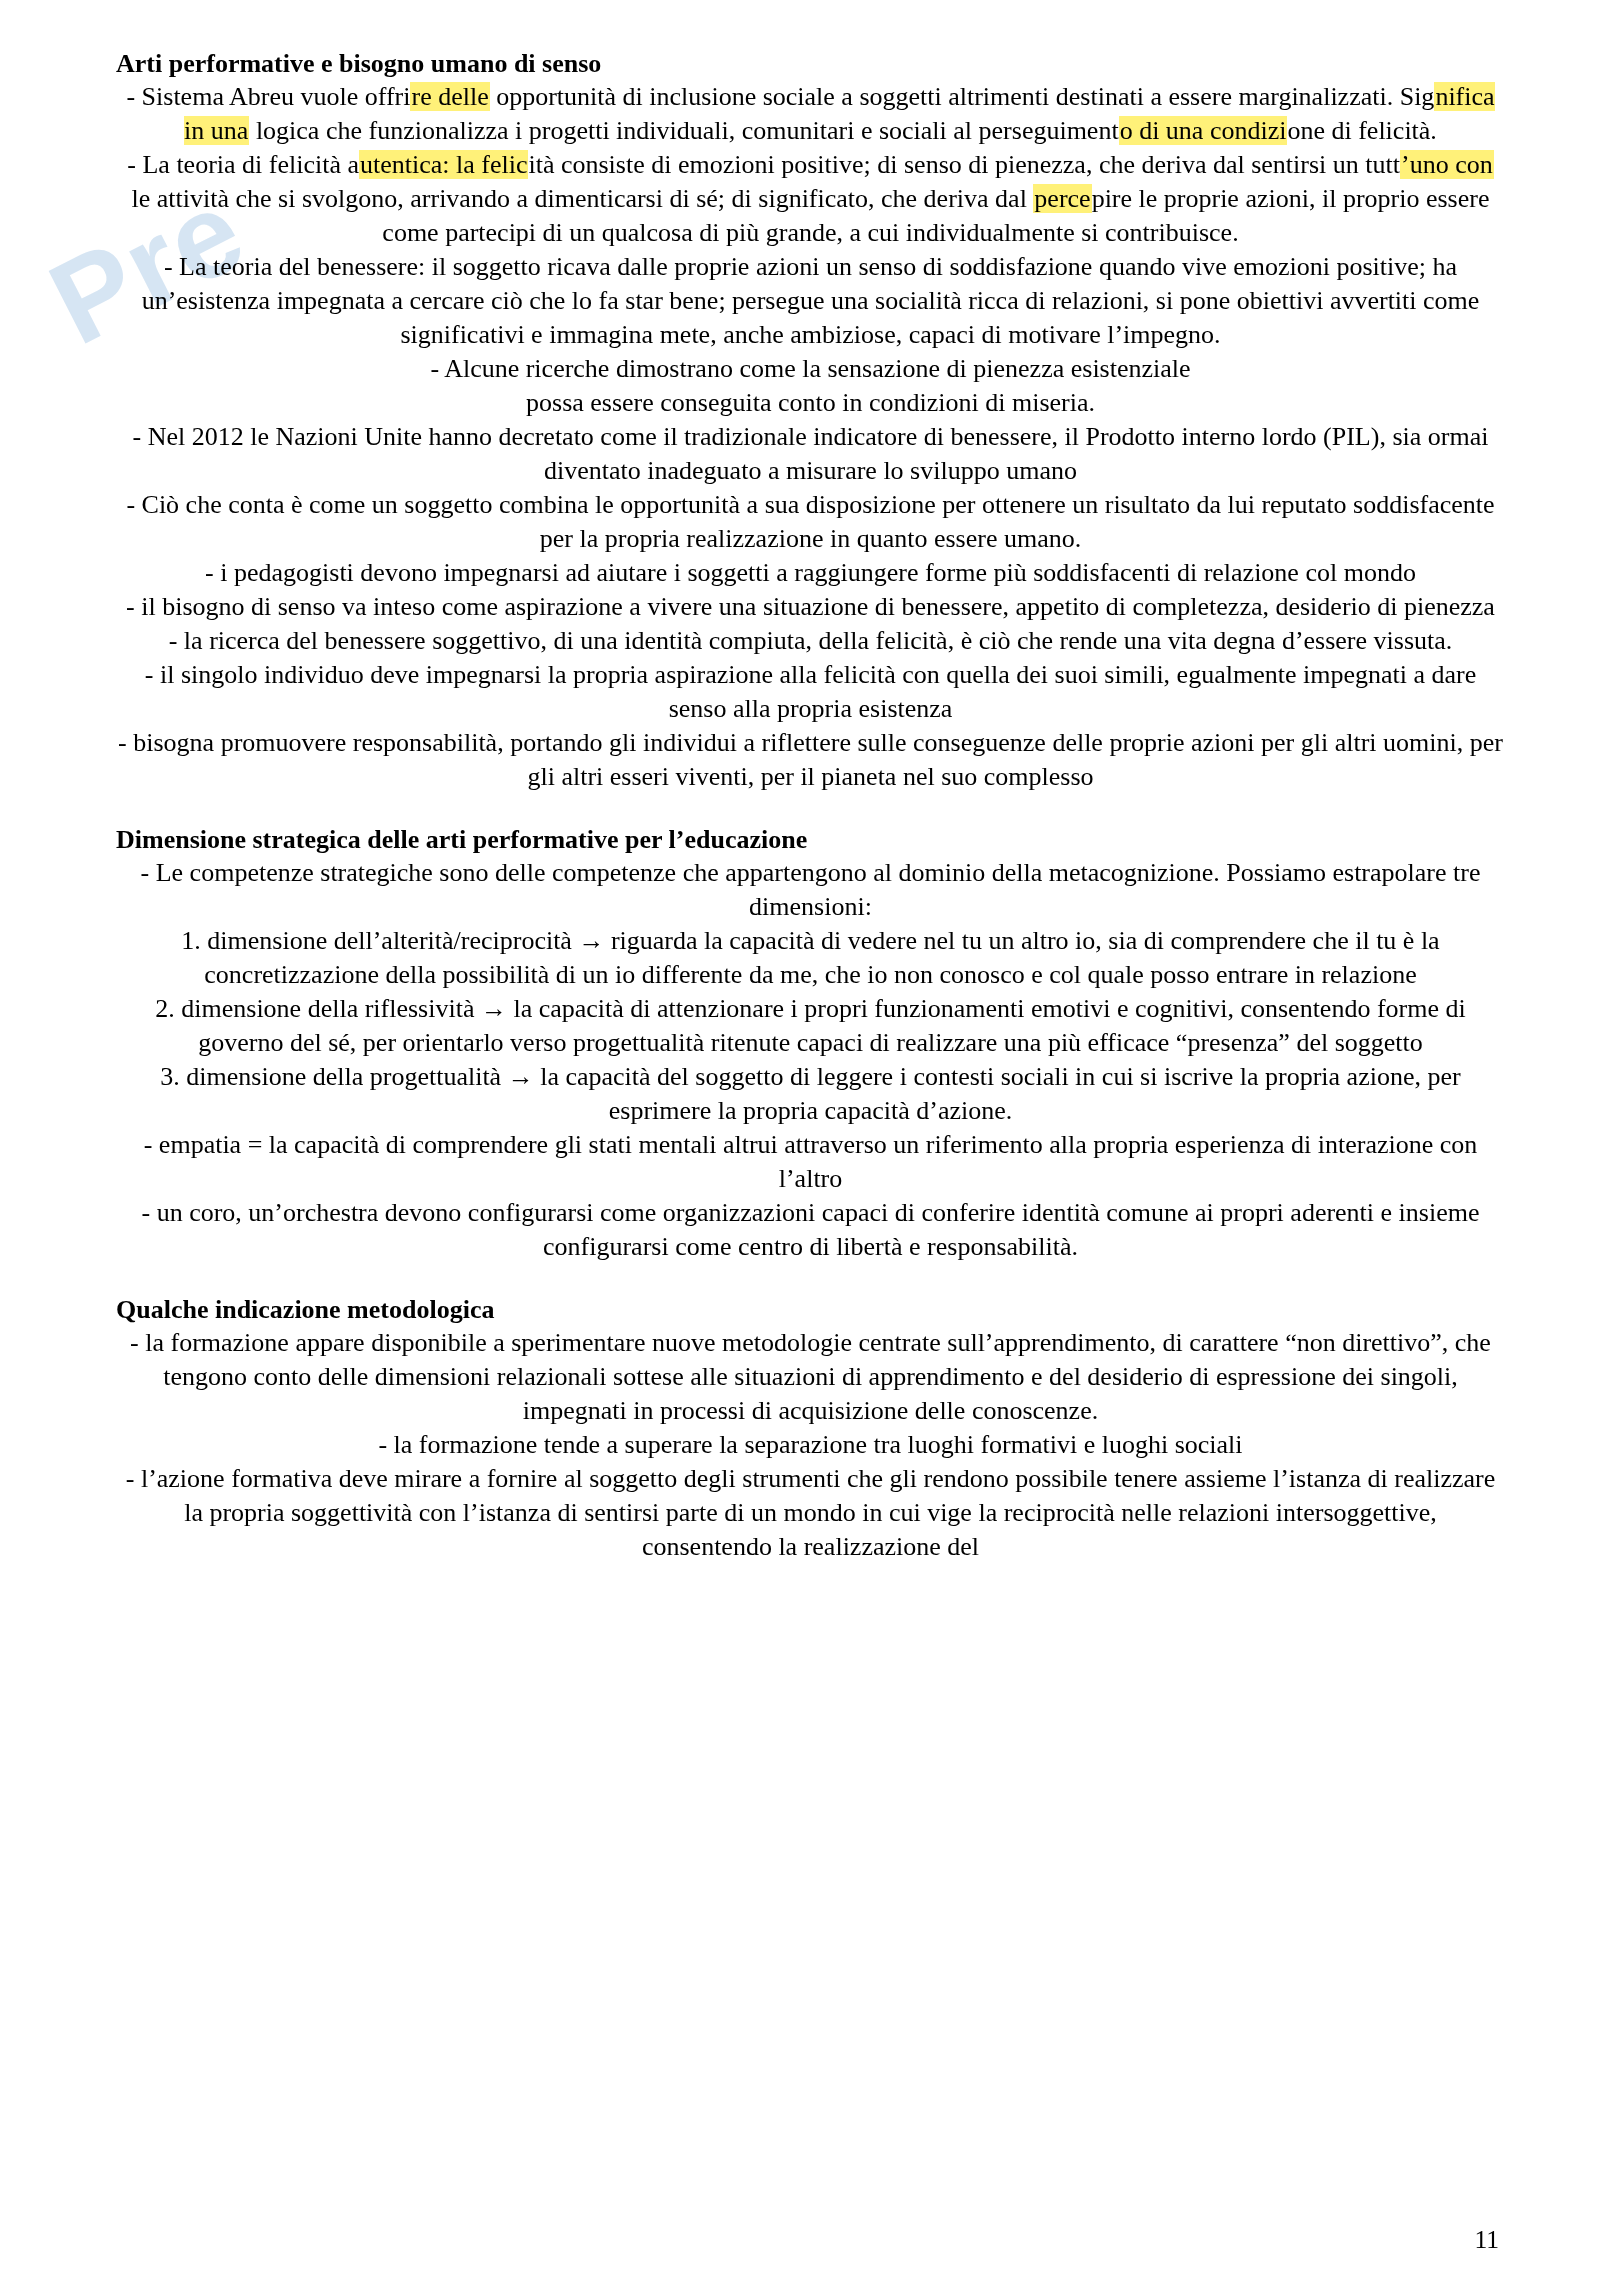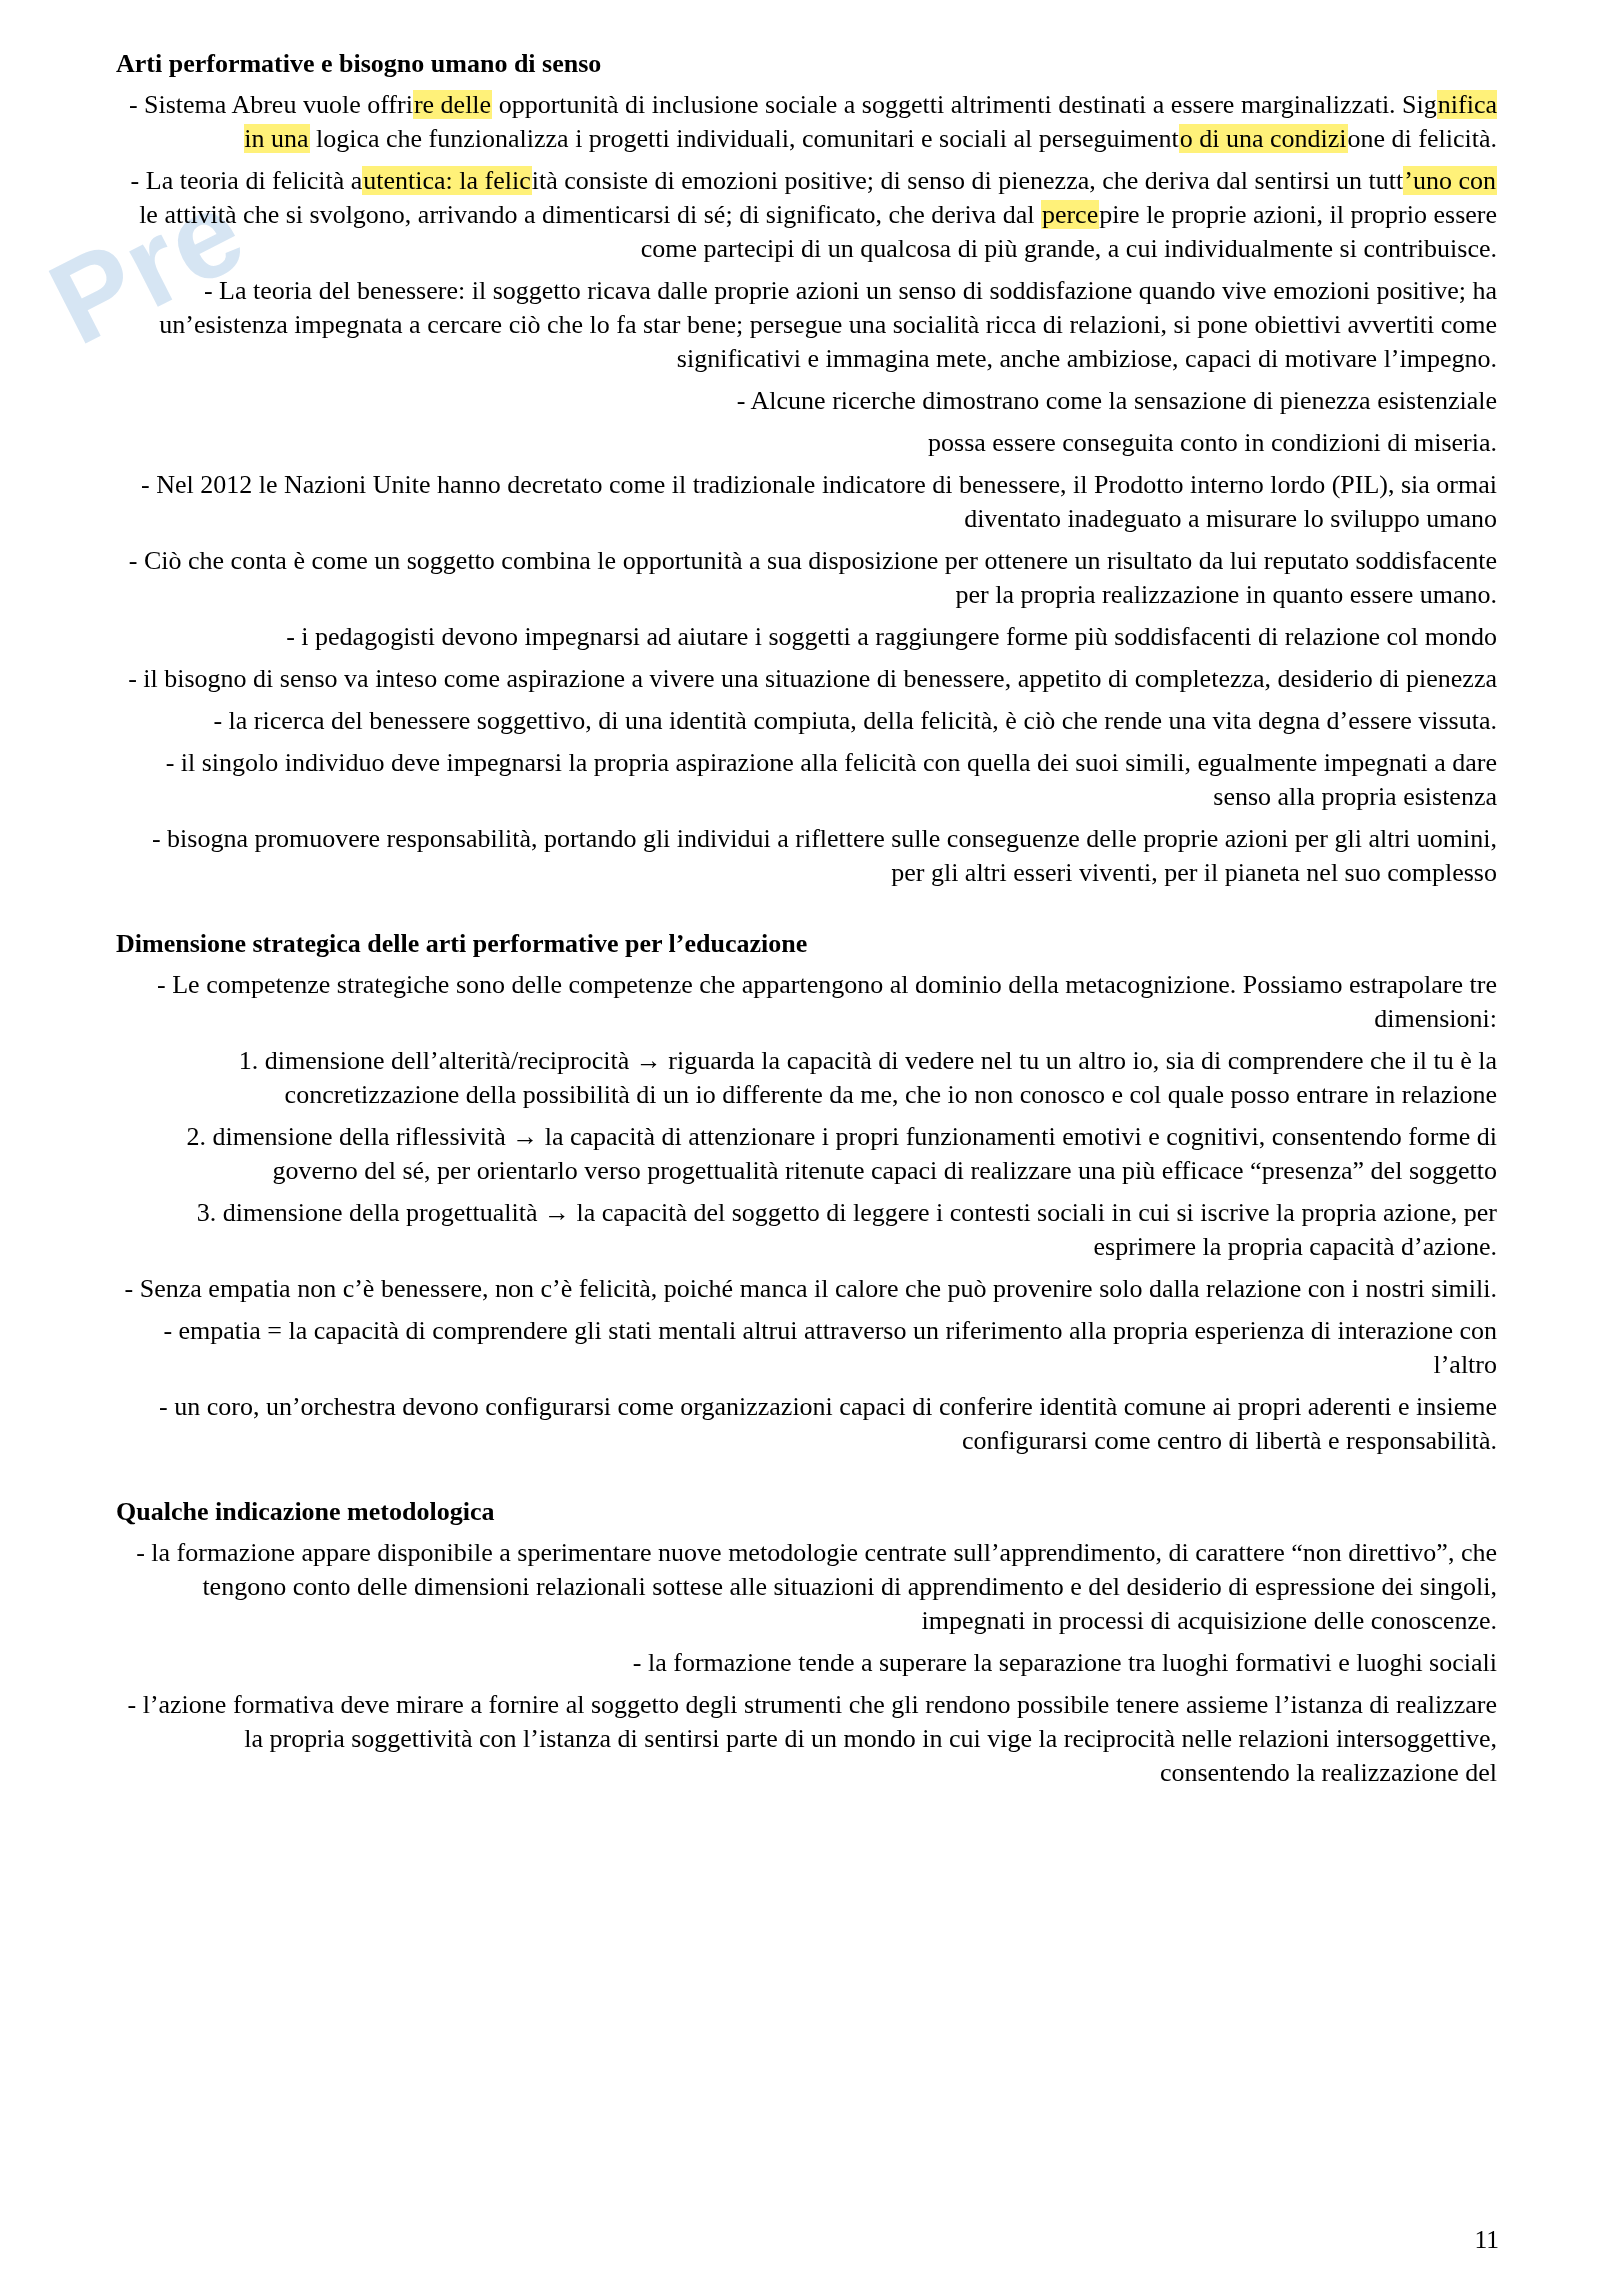--- a/index.html
+++ b/index.html
@@ -45,23 +45,23 @@
     font-family: "Liberation Serif", serif;
     font-weight: bold;
     font-size: 26px;
     line-height: 33px;
     margin: 0 0 0 0;
     padding: 0;
   }
   p.para {
     font-size: 26px;
     line-height: 34px;
-    margin: 8px;
+    margin: 0;
     padding: 0;
-    text-align: right;
+    text-align: center;
   }
   .block-gap {
     height: 29px;
   }
   .hl {
     background: rgba(255, 238, 88, 0.80);
     padding: 0 1px;
   }
   .page-number {
     position: absolute;
@@ -113,21 +113,20 @@
     <h2 class="section-title">Dimensione strategica delle arti performative per l’educazione</h2>
 
     <p class="para">- Le competenze strategiche sono delle competenze che appartengono al dominio della metacognizione. Possiamo estrapolare tre dimensioni:</p>
 
     <p class="para">1. dimensione dell’alterità/reciprocità → riguarda la capacità di vedere nel tu un altro io, sia di comprendere che il tu è la concretizzazione della possibilità di un io differente da me, che io non conosco e col quale posso entrare in relazione</p>
 
     <p class="para">2. dimensione della riflessività → la capacità di attenzionare i propri funzionamenti emotivi e cognitivi, consentendo forme di governo del sé, per orientarlo verso progettualità ritenute capaci di realizzare una più efficace “presenza” del soggetto</p>
 
     <p class="para">3. dimensione della progettualità → la capacità del soggetto di leggere i contesti sociali in cui si iscrive la propria azione, per esprimere la propria capacità d’azione.</p>
 
-    <p class="para">- Senza empatia non c’è benessere, non c’è felicità, poiché manca il calore che può provenire solo dalla relazione con i nostri simili.</p>
 
     <p class="para">- empatia = la capacità di comprendere gli stati mentali altrui attraverso un riferimento alla propria esperienza di interazione con l’altro</p>
 
     <p class="para">- un coro, un’orchestra devono configurarsi come organizzazioni capaci di conferire identità comune ai propri aderenti e insieme configurarsi come centro di libertà e responsabilità.</p>
 
     <div class="block-gap"></div>
 
     <h2 class="section-title">Qualche indicazione metodologica</h2>
 
     <p class="para">- la formazione appare disponibile a sperimentare nuove metodologie centrate sull’apprendimento, di carattere “non direttivo”, che tengono conto delle dimensioni relazionali sottese alle situazioni di apprendimento e del desiderio di espressione dei singoli, impegnati in processi di acquisizione delle conoscenze.</p>

